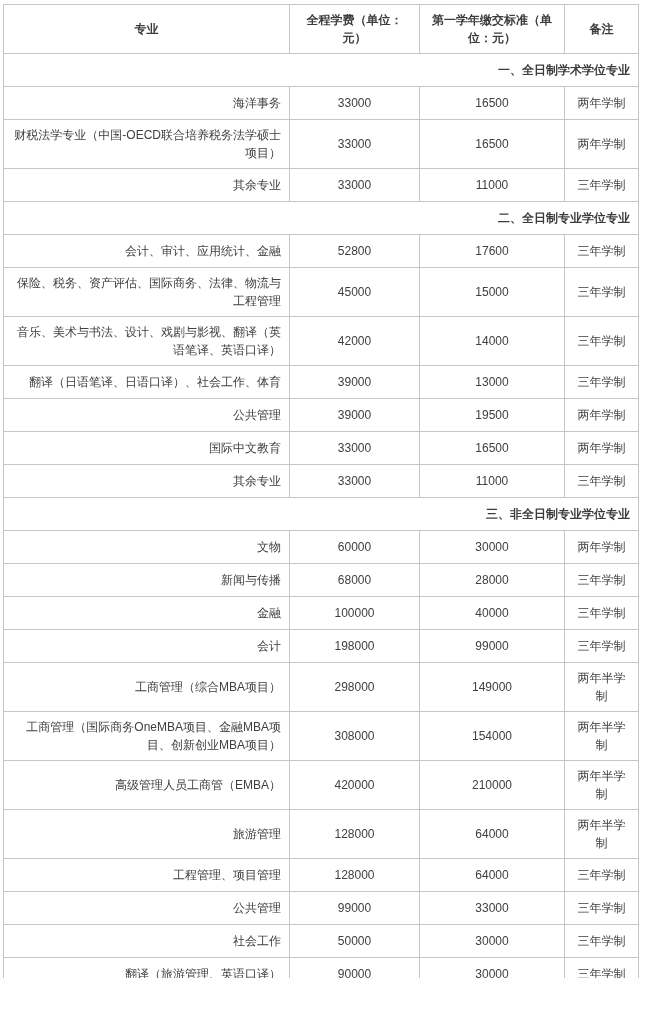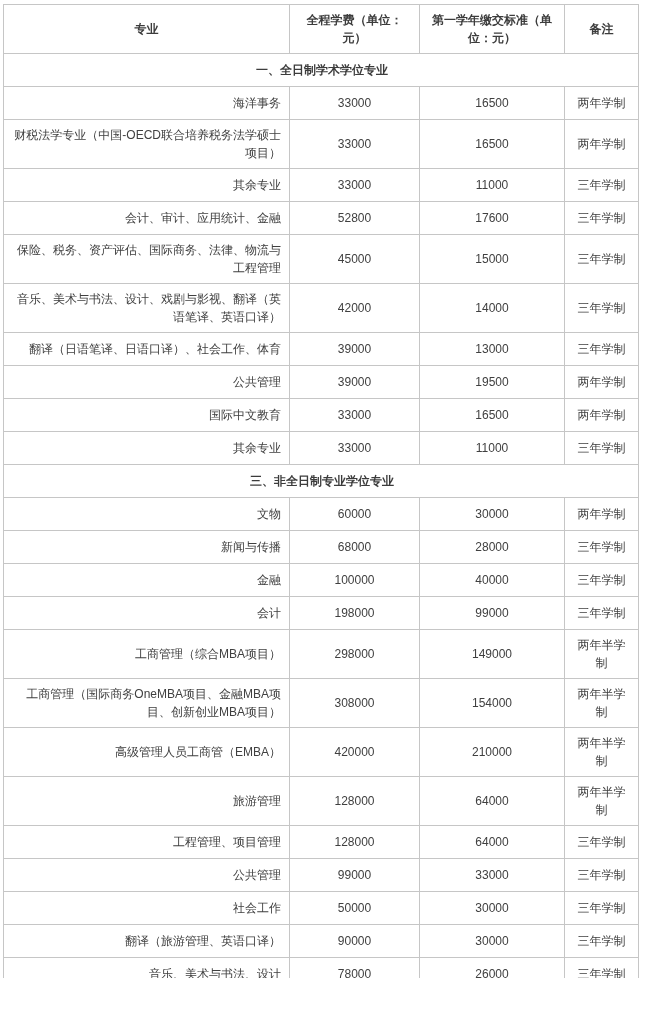--- a/index.html
+++ b/index.html
@@ -34,21 +34,21 @@
   table.fee-table th {
     height: 40px;
     font-weight: bold;
     text-align: center;
     font-size: 12px;
     color: #3c3c3c;
   }
   tr.section-row td {
     height: 33px;
     font-weight: bold;
-    text-align: center;
+    text-align: right;
     padding-left: 10px;
     color: #3c3c3c;
   }
   tr.data-row td {
     height: 33px;
   }
   td.cell-left  { text-align: right;  padding-left: 10px; }
   td.cell-center{ text-align: center; }
 </style>
 </head>
@@ -85,20 +85,23 @@
           <td class="cell-center">33000</td>
           <td class="cell-center">16500</td>
           <td class="cell-center">两年学制</td>
         </tr>
         <tr class="data-row">
           <td class="cell-left">其余专业</td>
           <td class="cell-center">33000</td>
           <td class="cell-center">11000</td>
           <td class="cell-center">三年学制</td>
         </tr>
+        <tr class="section-row">
+          <td colspan="4">二、全日制专业学位专业</td>
+        </tr>
         <tr class="data-row">
           <td class="cell-left">会计、审计、应用统计、金融</td>
           <td class="cell-center">52800</td>
           <td class="cell-center">17600</td>
           <td class="cell-center">三年学制</td>
         </tr>
         <tr class="data-row">
           <td class="cell-left">保险、税务、资产评估、国际商务、法律、物流与工程管理</td>
           <td class="cell-center">45000</td>
           <td class="cell-center">15000</td>

